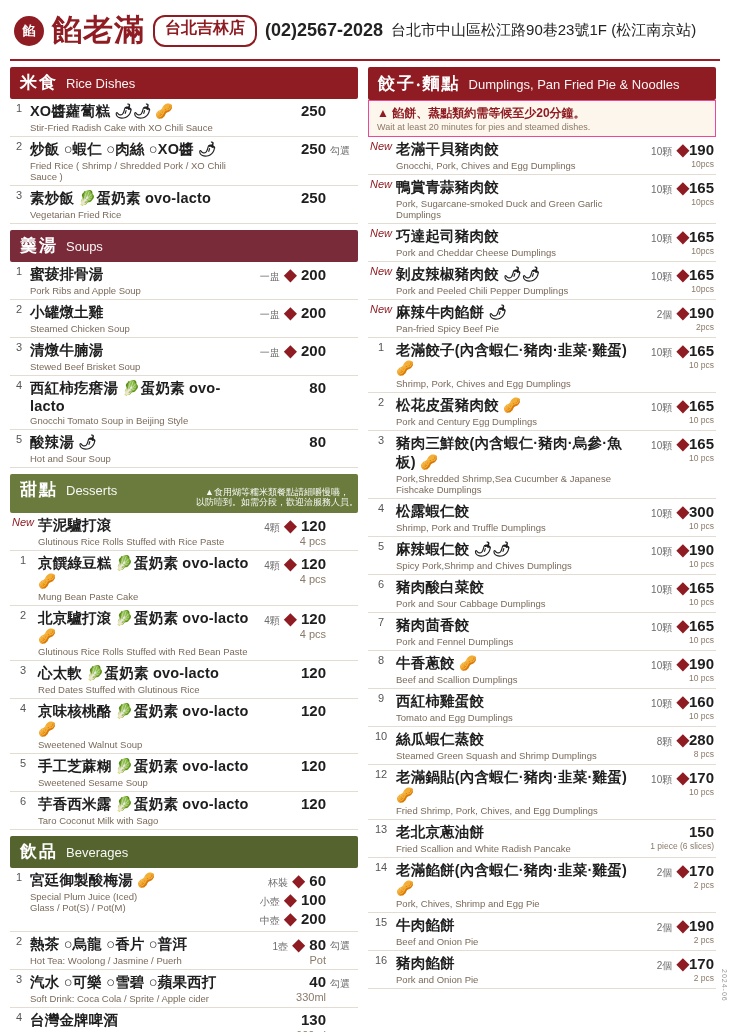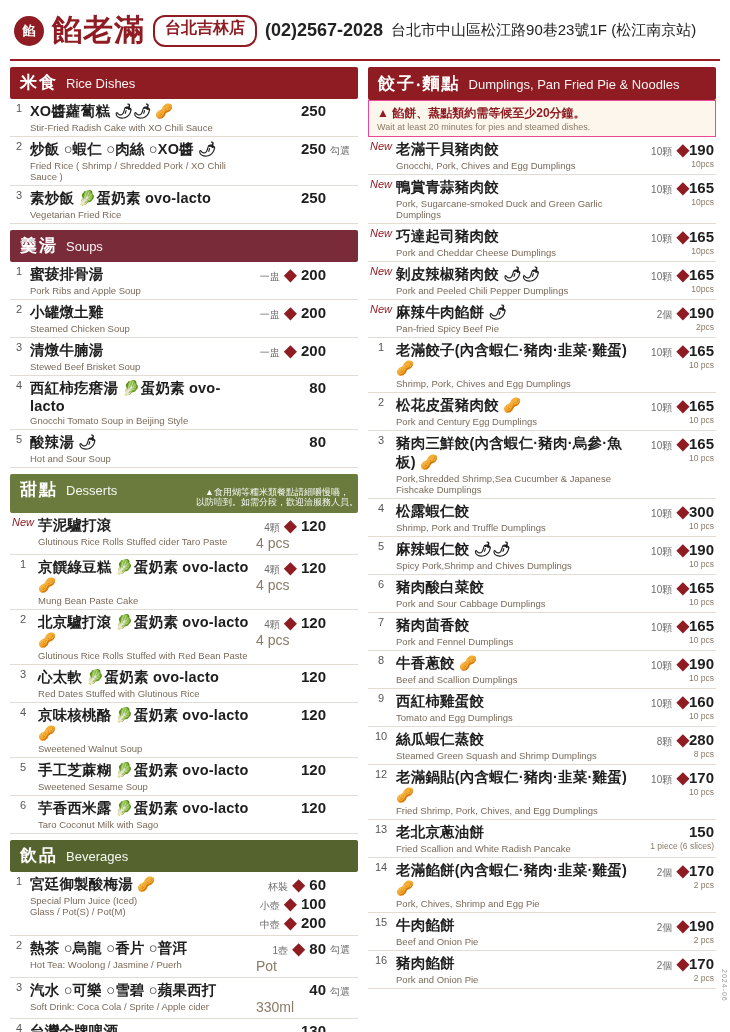--- a/index.html
+++ b/index.html
@@ -65,21 +65,21 @@
   table.items tr:last-child td { border-bottom:1px solid #e2dcd2; }
   td.num { width:18px; text-align:center; font-size:11px; color:#555; padding-top:5px; }
   td.num.new { width:26px; color:#8e1c22; font-style:italic; font-weight:normal; font-size:11px; }
   td.name { padding-left:2px; }
   td.price { width:74px; text-align:right; white-space:nowrap; padding-right:2px; }
   td.chk { width:30px; }
 
   .zh { font-size:14.5px; color:#1e1e1e; font-weight:bold; letter-spacing:.2px; }
   .en { font-size:9.5px; color:#7a6a5a; margin-top:1px; letter-spacing:0; }
   .p-main { font-size:15px; font-weight:bold; color:#1e1e1e; }
-  .p-unit { font-size:14px; color:#8a7a68; display:block; text-align:left; }
+  .p-unit { font-size:11px; color:#8a7a68; display:block; text-align:right; }
   .p-pre  { font-size:10px; color:#6b6b6b; }
   .qty-dot { color:#8e1c22; font-weight:bold; }
 
   
   .warn {
     background:#fdf6ec; border:1px solid #ec4899;
     padding:4px 8px; margin-top:0;
   }
   .warn-zh { font-size:12px; color:#8e1c22; font-weight:bold; }
   .warn-en { font-size:9px; color:#8a7a68; }
@@ -206,21 +206,21 @@
           <span class="sec-note-line">▲食用煳等糯米類餐點請細嚼慢嚥，</span>
           <span class="sec-note-line">以防噎到。如需分段，歡迎洽服務人員。</span>
         </span>
       </div>
       <table class="items">
           <tbody id="dessert-body">
             <tr>
               <td class="num new">New</td>
               <td class="name">
                 <div class="zh">芋泥驢打滾</div>
-                <div class="en">Glutinous Rice Rolls Stuffed cider Taro Paste</div>
+                <div class="en">Glutinous Rice Rolls Stuffed with Rice Paste</div>
               </td>
               <td class="price"><span class="p-pre">4顆</span> <span class="qty-dot">◆</span> <span class="p-main">120</span><span class="p-unit">4 pcs</span></td>
               <td class="chk"></td>
             </tr>
             <tr>
               <td class="num">1</td>
               <td class="name">
                 <div class="zh">京饌綠豆糕 🥬蛋奶素 ovo-lacto 🥜</div>
                 <div class="en">Mung Bean Paste Cake</div>
               </td>

